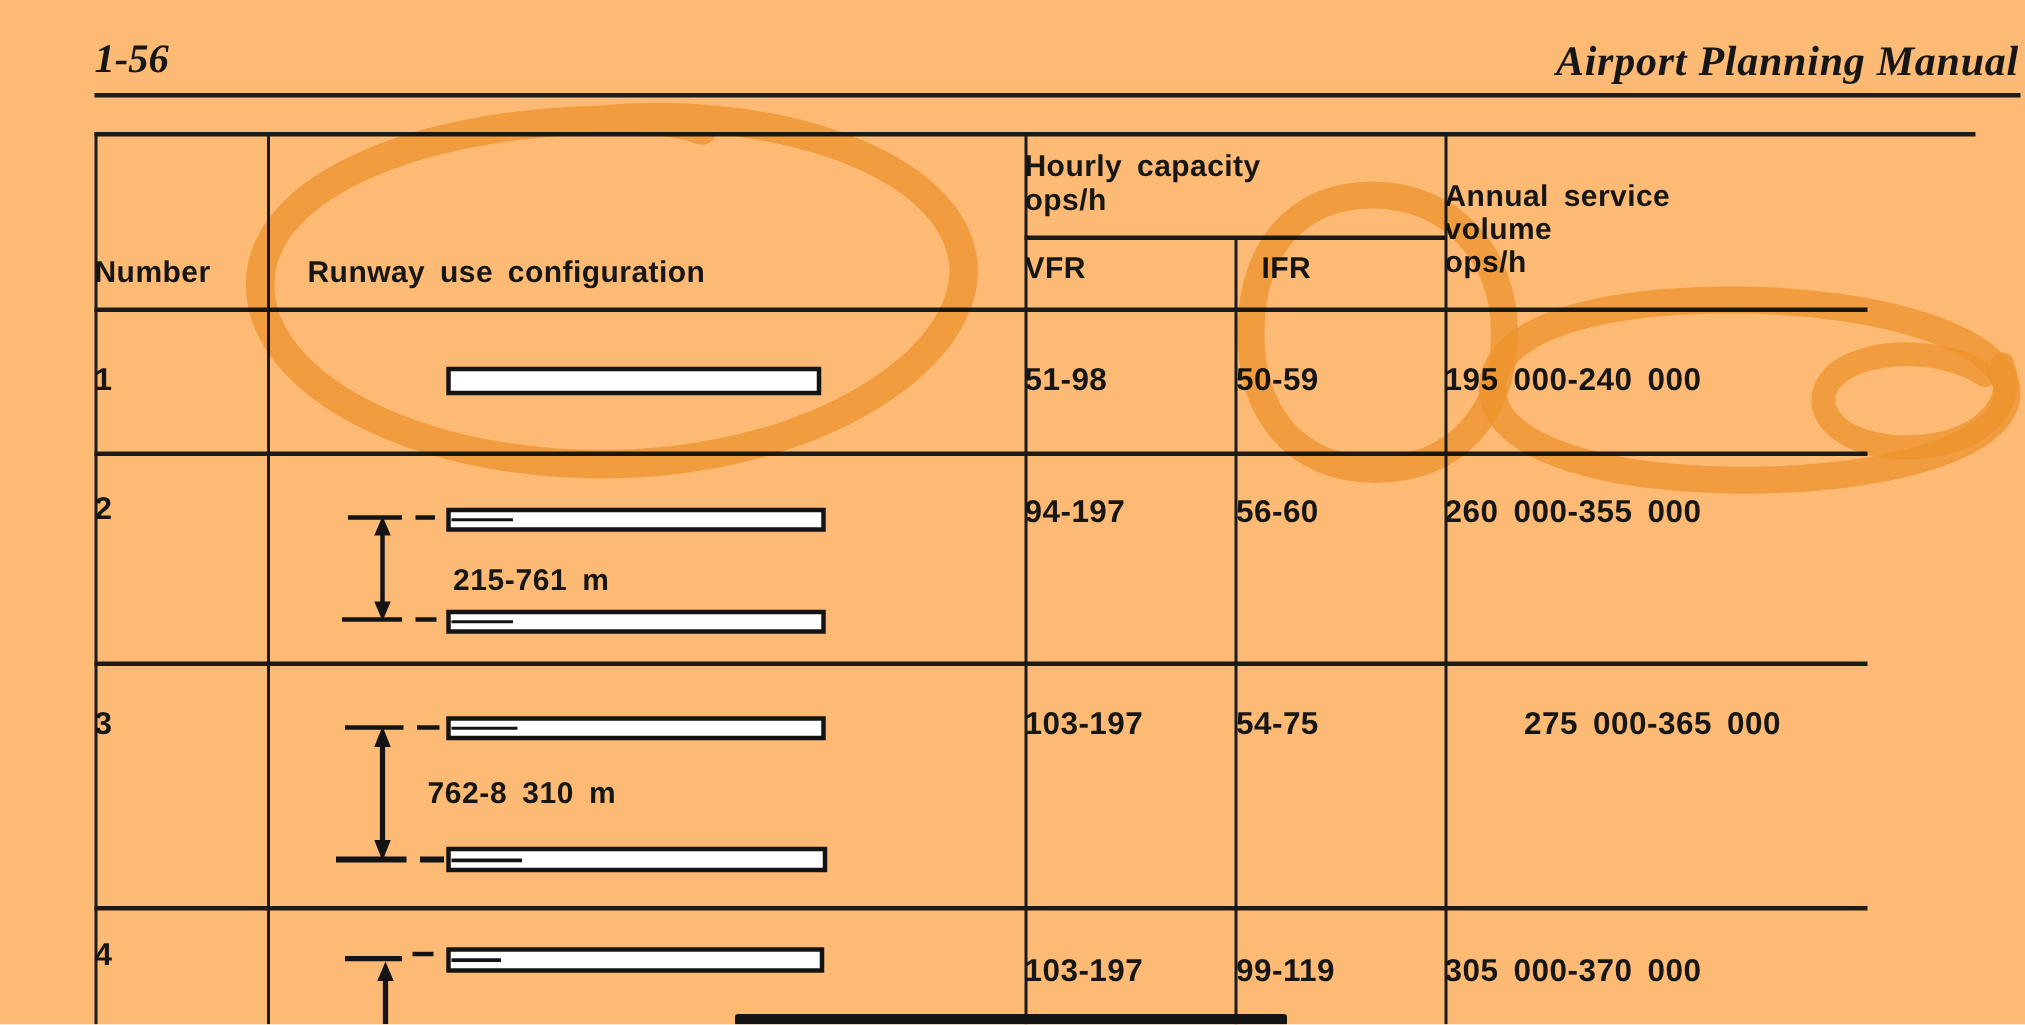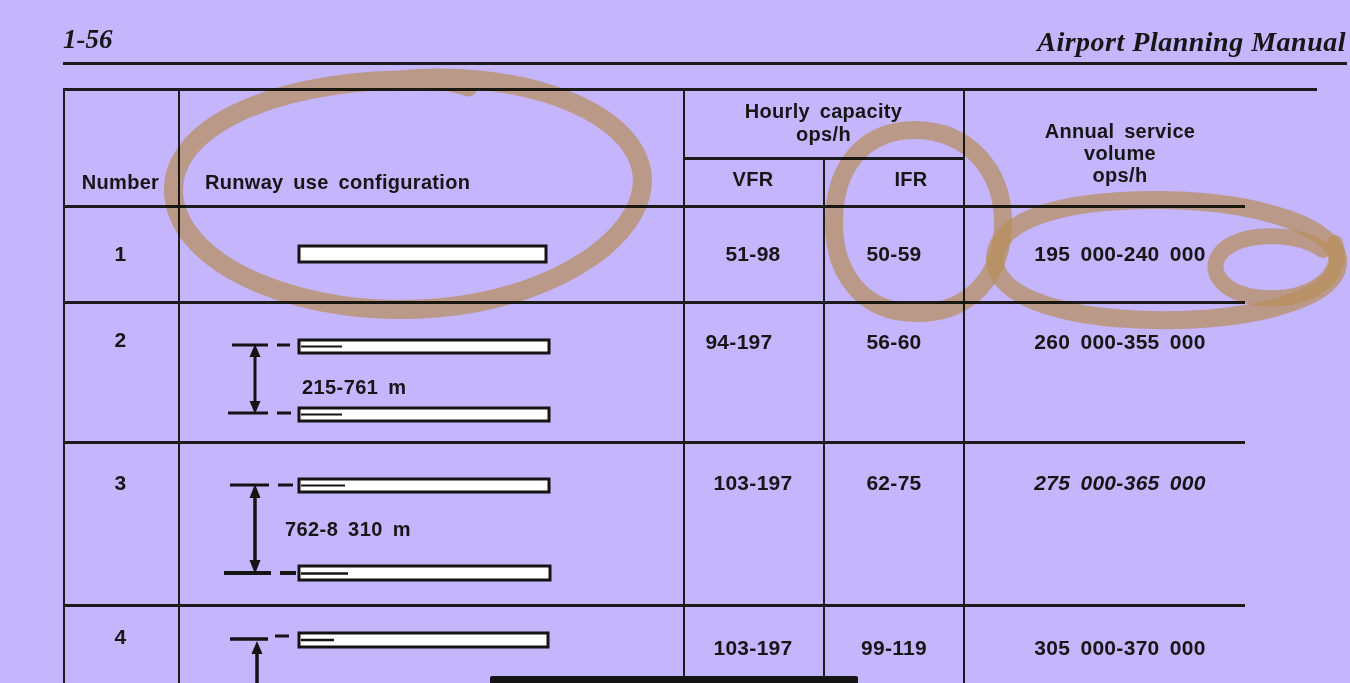--- a/index.html
+++ b/index.html
@@ -1,24 +1,24 @@
 <!DOCTYPE html>
 <html><head>
 <meta charset="utf-8">
 <style>
   html,body{margin:0;padding:0;background:#ffffff;}
   .page{
-    position:relative;width:1350px;height:683px;background:#c4b5fd;
+    position:relative;width:1350px;height:683px;background:#fdba74;
     overflow:hidden;font-family:"Liberation Sans",sans-serif;color:#161616;
   }
   .serif{font-family:"Liberation Serif",serif;font-style:italic;font-weight:700;}
   .hline{position:absolute;background:#1b1b1b;}
   .vline{position:absolute;background:#1b1b1b;}
   .cell{
-    position:absolute;text-align:center;font-size:21px;font-weight:700;
+    position:absolute;text-align:left;font-size:21px;font-weight:700;
     letter-spacing:.3px;word-spacing:4px;line-height:24px;white-space:nowrap;
   }
   .hdr{font-size:20px;}
   .left{text-align:left;}
   .diagram-label{
     position:absolute;font-size:20px;font-weight:700;letter-spacing:.4px;
     word-spacing:4px;white-space:nowrap;
   }
   .pageno{position:absolute;left:63px;top:24px;font-size:27px;}
   .booktitle{position:absolute;right:4px;top:26px;font-size:28px;letter-spacing:.5px;}
@@ -63,22 +63,22 @@
   <div class="cell" style="left:963px;top:242px;width:314px;">195 000-240 000</div>
 
   <div class="cell" style="left:63px;top:328px;width:115px;">2</div>
   <div class="cell" style="left:683px;top:330px;width:112px;">94-197</div>
   <div class="cell" style="left:824px;top:330px;width:140px;">56-60</div>
   <div class="cell" style="left:963px;top:330px;width:314px;">260 000-355 000</div>
   <div class="diagram-label" style="left:282px;top:376px;margin-left:20px;">215-761 m</div>
 
   <div class="cell" style="left:63px;top:471px;width:115px;">3</div>
   <div class="cell" style="left:683px;top:471px;width:140px;">103-197</div>
-  <div class="cell" style="left:824px;top:471px;width:140px;">62-75</div>
-  <div class="cell" style="left:963px;top:471px;width:314px;font-style:italic;">275 000-365 000</div>
+  <div class="cell" style="left:824px;top:471px;width:140px;">54-75</div>
+  <div class="cell" style="left:1016px;top:471px;width:314px;">275 000-365 000</div>
   <div class="diagram-label" style="left:285px;top:518px;">762-8 310 m</div>
 
   <div class="cell" style="left:63px;top:625px;width:115px;">4</div>
   <div class="cell" style="left:683px;top:636px;width:140px;">103-197</div>
   <div class="cell" style="left:824px;top:636px;width:140px;">99-119</div>
   <div class="cell" style="left:963px;top:636px;width:314px;">305 000-370 000</div>
 
   <svg class="layer" width="1350" height="683" viewBox="0 0 1350 683">
 
     <g>

